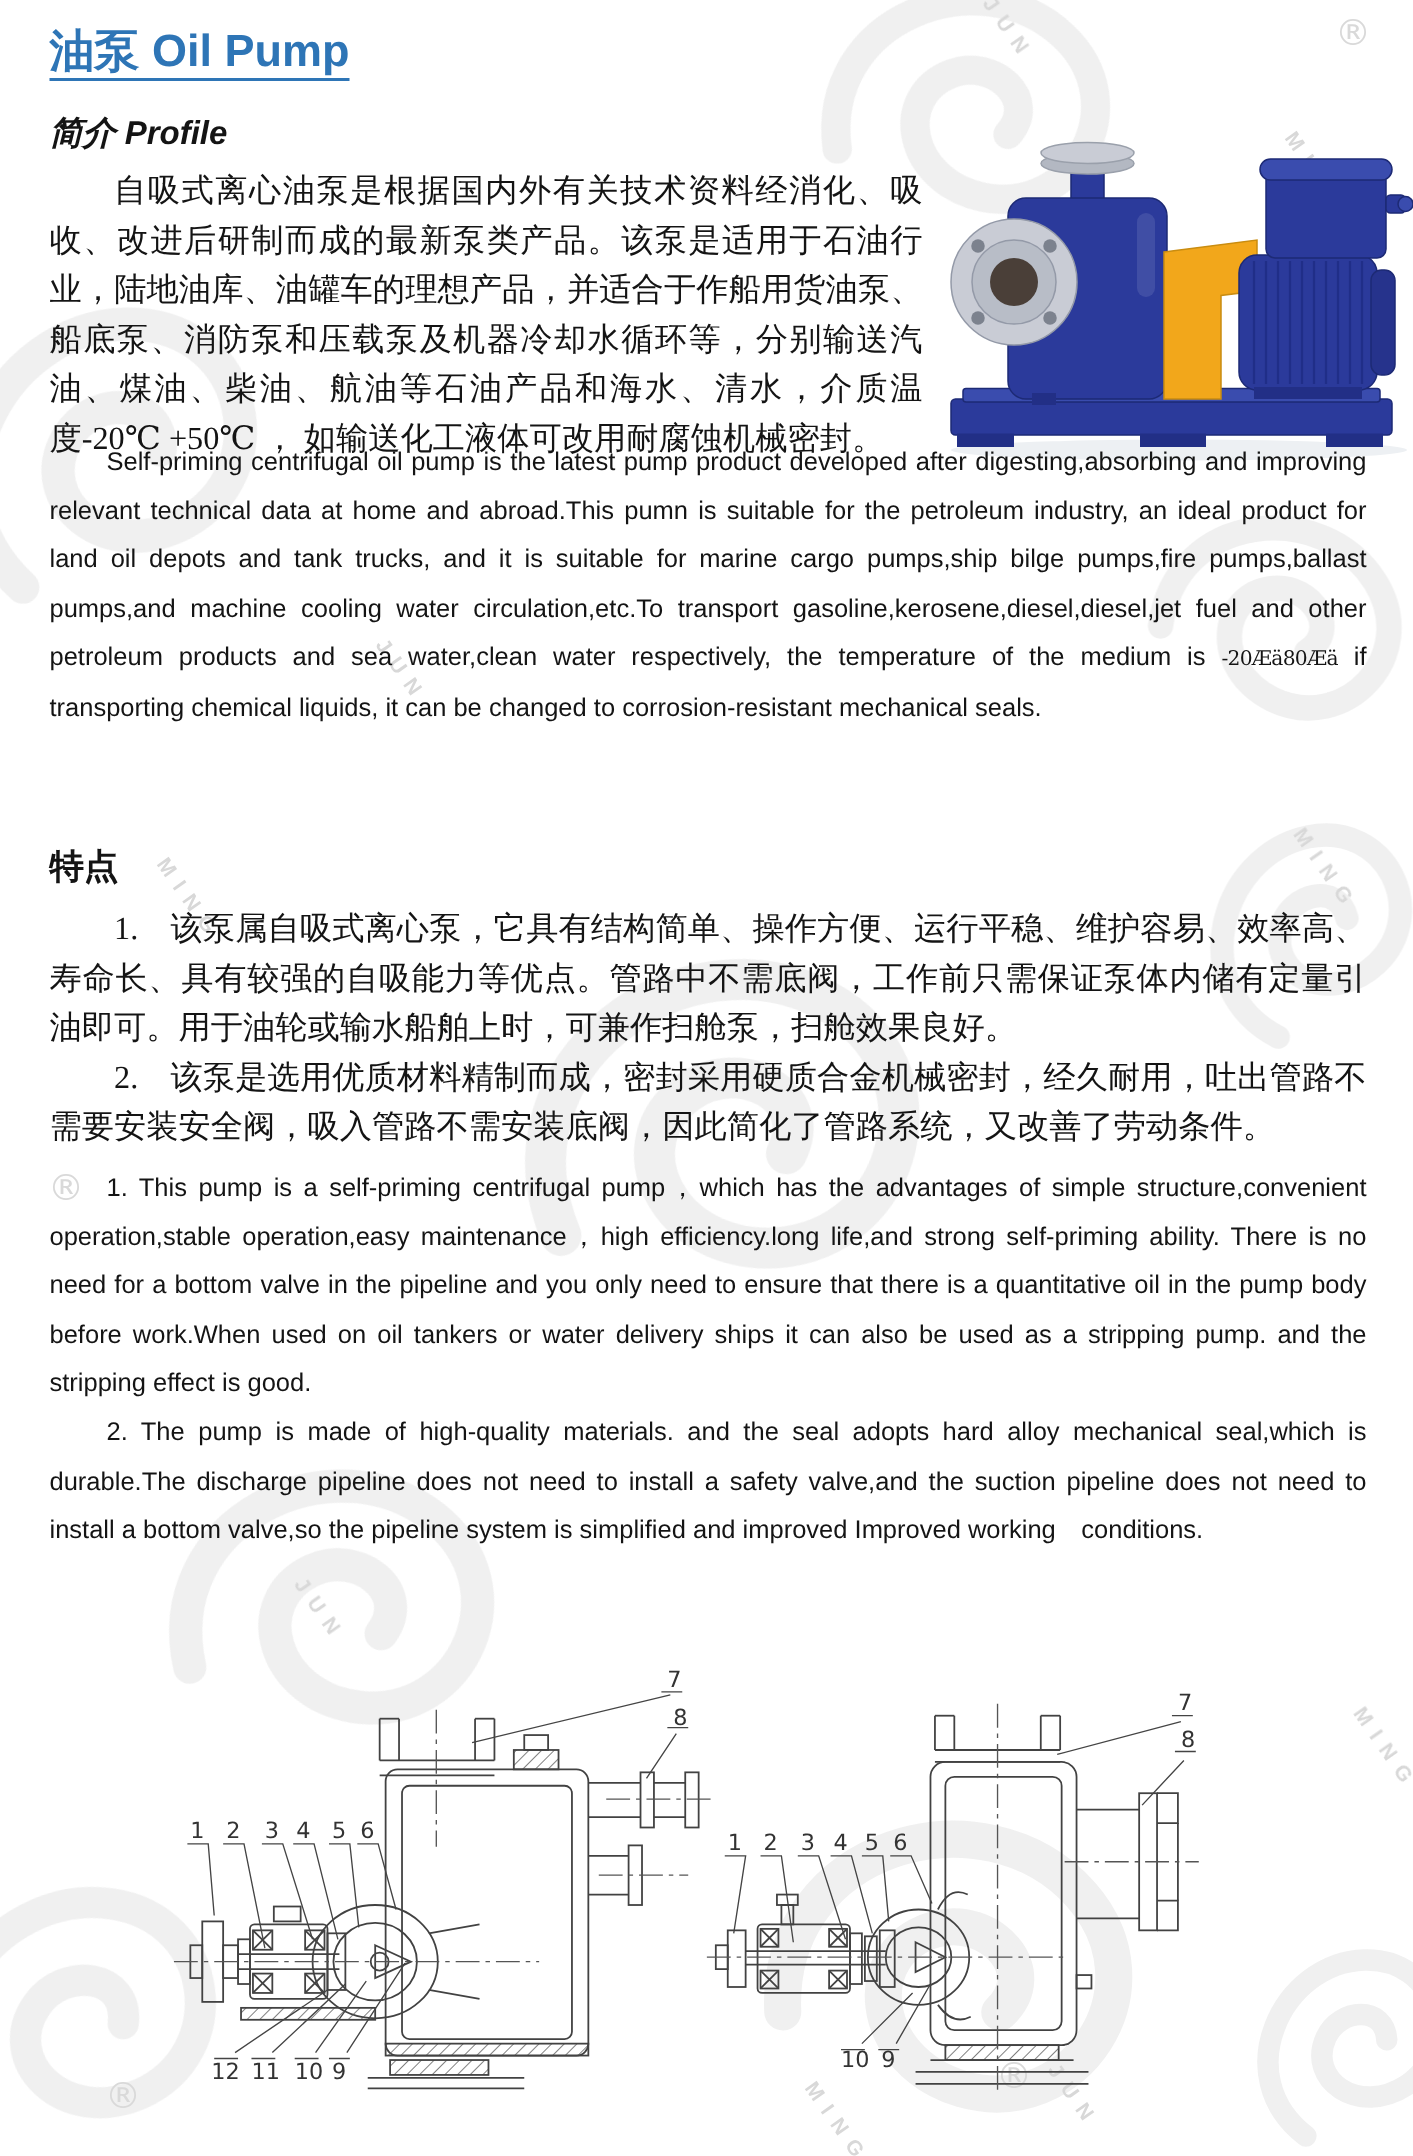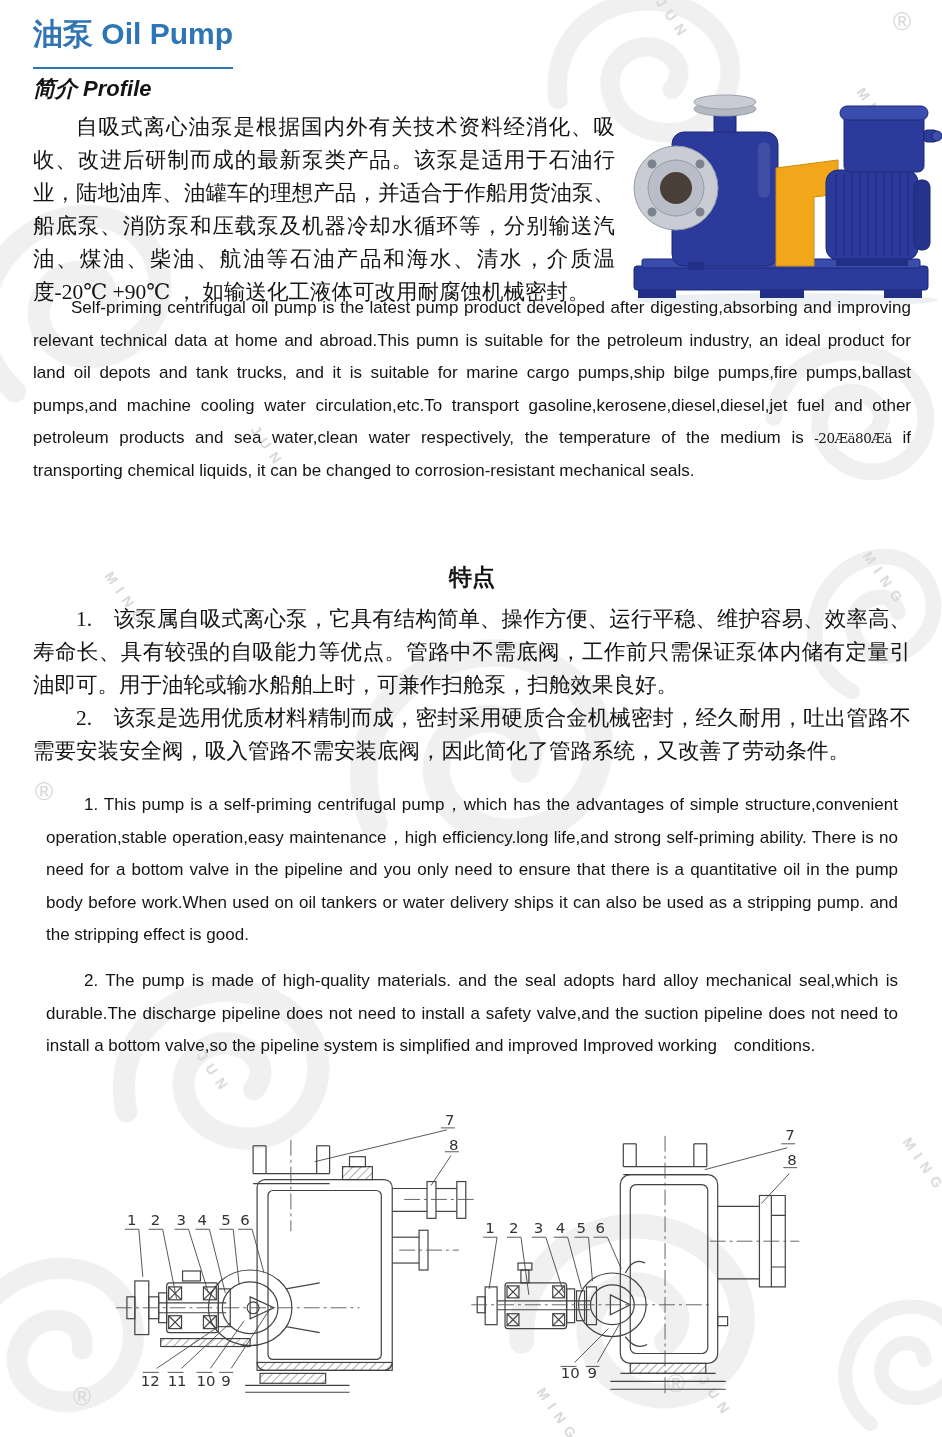--- a/index.html
+++ b/index.html
@@ -1,36 +1,36 @@
 <!DOCTYPE html>
 <html><head>
 <meta charset="utf-8">
 <style>
   html,body{margin:0;padding:0;background:#ffffff;}
   .page{position:relative;width:942px;height:1437px;background:#fff;overflow:hidden;
         font-family:"Liberation Sans",sans-serif;color:#161616;}
   .watermarks{position:absolute;top:0;left:0;z-index:0;pointer-events:none;}
   h1.title{position:absolute;top:14px;left:33px;margin:0;z-index:1;
            font-size:30px;font-weight:bold;color:#2E75B6;}
-  h1.title span{border-bottom:2px solid #2E75B6;padding-bottom:17px;}
+  h1.title span{border-bottom:2px solid #2E75B6;padding-bottom:1px;}
   .profile{position:absolute;top:74px;left:33px;width:582px;z-index:1;}
   .profile h2{margin:0 0 7px 0;font-size:22px;font-weight:bold;color:#141414;font-style:italic;}
   p.cn{margin:0;font-family:"Liberation Serif","DejaVu Serif",serif;
        font-size:21.5px;line-height:33px;text-align:justify;text-indent:2em;color:#141414;}
   .product-photo{position:absolute;top:76px;left:618px;width:324px;height:236px;margin:0;z-index:1;}
   .profile-en{position:absolute;top:292px;left:33px;width:878px;z-index:1;margin:0;}
   p.en{margin:0;font-size:17px;line-height:32.6px;text-align:justify;
        text-indent:38px;color:#141414;}
   .garbled{font-family:"DejaVu Serif",serif;font-size:13.5px;letter-spacing:-0.5px;}
   .features{position:absolute;top:562px;left:33px;width:878px;z-index:1;}
-  .features h2{margin:0 0 10px 0;font-size:23px;font-weight:bold;color:#141414;text-align:center;}
+  .features h2{margin:0 0 10px 0;font-size:23px;font-weight:bold;color:#141414;}
   .features p.cn{margin:0;}
   .characteristic{position:absolute;top:776px;left:33px;width:878px;z-index:1;}
   .characteristic h3{margin:0 0 7px 0;font-size:17.5px;font-weight:bold;color:#141414;}
-  .characteristic p.en{margin:13px;}
+  .characteristic p.en{margin:0;}
   .diagram{position:absolute;margin:0;z-index:1;}
   .diagram-left{top:1112px;left:60px;width:420px;height:318px;}
   .diagram-right{top:1112px;left:460px;width:420px;height:318px;}
   .diagram svg .ln{stroke:#424242;stroke-width:1.2;fill:none;}
   .diagram svg .cl{stroke:#555;stroke-width:0.9;fill:none;stroke-dasharray:16 4 3 4;}
   .diagram svg .ld{stroke:#444;stroke-width:0.9;fill:none;}
   .diagram svg text{font-family:"DejaVu Sans",sans-serif;font-size:15px;fill:#333;}
 </style>
 </head>
 <body>
@@ -68,21 +68,21 @@
       <text x="32" y="800">®</text>
       <text x="70" y="1405">®</text>
       <text x="664" y="1392">®</text>
     </g>
   </svg>
 
   <h1 class="title"><span>油泵 Oil Pump</span></h1>
 
   <section class="profile">
     <h2>简介 Profile</h2>
-    <p class="cn">自吸式离心油泵是根据国内外有关技术资料经消化、吸收、改进后研制而成的最新泵类产品。该泵是适用于石油行业，陆地油库、油罐车的理想产品，并适合于作船用货油泵、船底泵、消防泵和压载泵及机器冷却水循环等，分别输送汽油、煤油、柴油、航油等石油产品和海水、清水，介质温度-20℃ +90℃ ， 如输送化工液体可改用耐腐蚀机械密封。</p>
+    <p class="cn">自吸式离心油泵是根据国内外有关技术资料经消化、吸收、改进后研制而成的最新泵类产品。该泵是适用于石油行业，陆地油库、油罐车的理想产品，并适合于作船用货油泵、船底泵、消防泵和压载泵及机器冷却水循环等，分别输送汽油、煤油、柴油、航油等石油产品和海水、清水，介质温度-20℃ +50℃ ， 如输送化工液体可改用耐腐蚀机械密封。</p>
   </section>
 
   <figure class="product-photo">
     <svg width="324" height="236" viewBox="0 0 324 236">
       <ellipse cx="168" cy="224" rx="152" ry="7" fill="#edf0f3"></ellipse>
       <g>
         <rect x="16" y="190" width="294" height="24" rx="3" fill="#2b3a9b" stroke="#1d2a75"></rect>
         <rect x="24" y="183" width="278" height="9" rx="2" fill="#3a4cae" stroke="#1d2a75"></rect>
         <rect x="20" y="213" width="38" height="9" fill="#222f86"></rect>
         <rect x="142" y="213" width="44" height="9" fill="#222f86"></rect>

